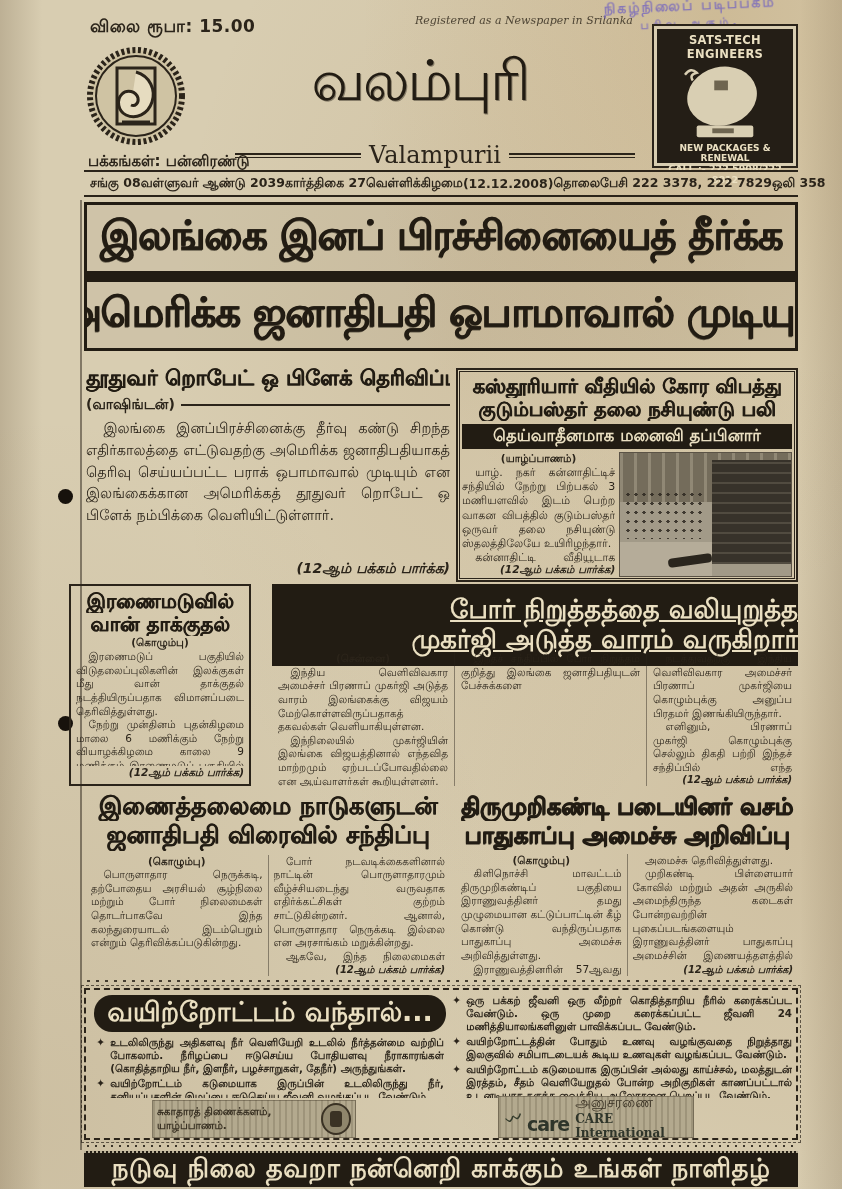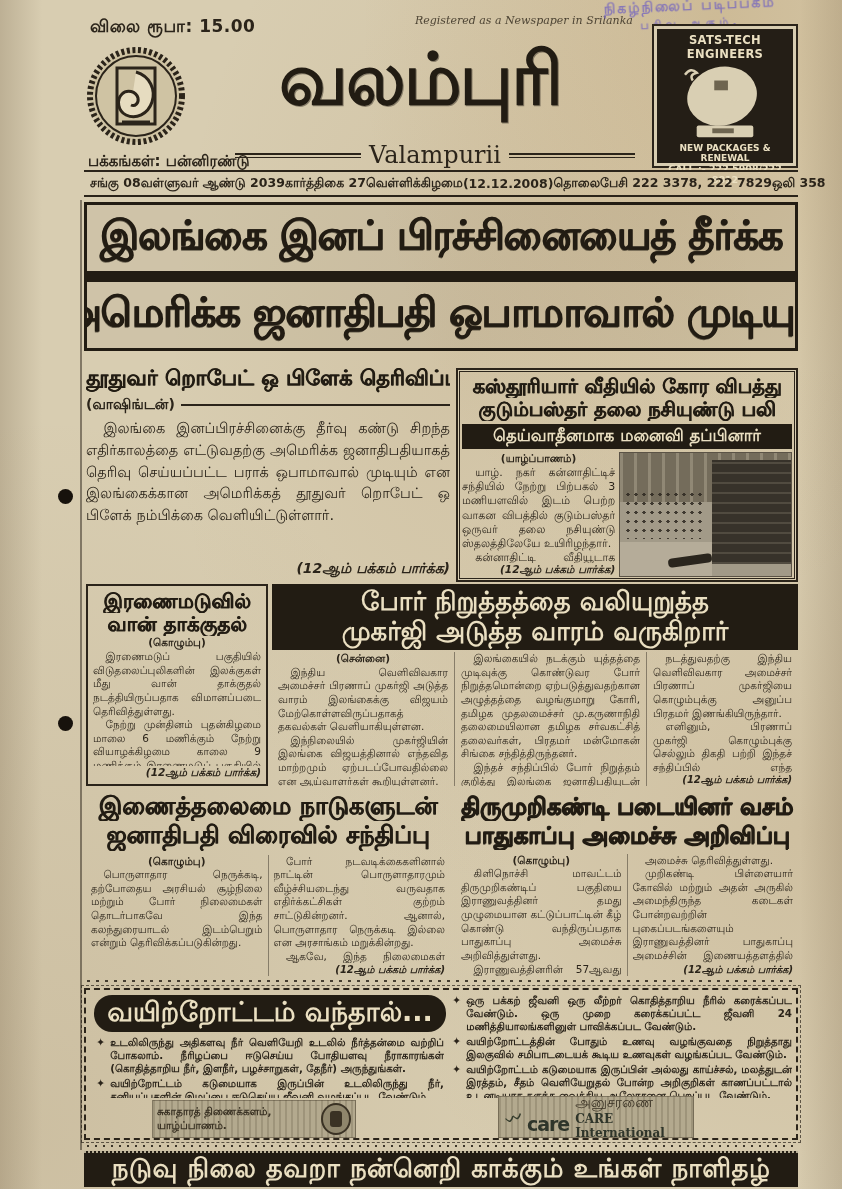--- a/index.html
+++ b/index.html
@@ -30,21 +30,21 @@
   .price{left:90px;top:16px;font-size:17px;font-weight:800;letter-spacing:.5px;}
   .registered{left:415px;top:14px;font-family:"DejaVu Serif",serif;font-style:italic;font-size:11px;color:#4d4434;}
   .stamp{left:555px;top:-4px;width:270px;text-align:center;color:var(--stamp);
     transform:rotate(-2.5deg);filter:blur(.6px);opacity:.8;font-weight:800;line-height:1.4;}
   .stamp .s1{font-size:14px;letter-spacing:2px;}
   .stamp .s2{font-size:11px;letter-spacing:4px;}
 
   
   .logo{left:86px;top:46px;width:100px;height:100px;}
   .mast-title{left:190px;top:26px;width:460px;height:116px;display:flex;align-items:center;justify-content:center;
-    font-size:72px;font-weight:700;white-space:nowrap;letter-spacing:-2px;color:var(--ink2);
+    font-size:56px;font-weight:400;white-space:nowrap;letter-spacing:-2px;color:var(--ink2);
     text-shadow:1px 1px 0 rgba(43,36,26,.45);}
   .mast-sub{left:235px;top:141px;width:400px;display:flex;align-items:center;gap:8px;}
   .dblrule{flex:1;height:5px;border-top:2px solid var(--ink);border-bottom:1px solid var(--ink);}
   .mast-sub .en{font-family:"DejaVu Serif",serif;font-size:24px;color:var(--ink);}
   .pages{left:88px;top:152px;font-size:15px;font-weight:800;}
 
   
   .sats{left:652px;top:24px;width:146px;height:144px;border:2px solid var(--ink);padding:3px;background:var(--paper);}
   .sats-in{width:100%;height:100%;background:#241e16;display:flex;flex-direction:column;align-items:center;
     color:var(--cream);text-align:center;padding:4px 2px;}
@@ -97,29 +97,29 @@
   .ph-bldg{position:absolute;left:0;top:0;width:100%;height:40%;background:#746c5b;
     background-image:repeating-linear-gradient(90deg, rgba(230,220,195,.25) 0 3px, transparent 3px 14px);}
   .ph-truck{position:absolute;right:0;top:6%;width:46%;height:84%;background:#37322a;
     background-image:repeating-linear-gradient(0deg, rgba(200,190,165,.18) 0 2px, transparent 2px 10px);}
   .ph-crowd{position:absolute;left:2%;top:30%;width:46%;height:40%;opacity:.85;
     background-image:radial-gradient(circle 2px, #2d2820 85%, transparent 86%);background-size:8px 9px;}
   .ph-road{position:absolute;left:0;bottom:0;width:54%;height:28%;background:#b5ac99;}
   .ph-victim{position:absolute;left:28%;bottom:9%;width:26%;height:7%;background:#2a251d;border-radius:4px;transform:rotate(-8deg);}
 
   
-  .airstrike{left:86px;top:584px;width:182px;height:202px;border:2px solid var(--ink);padding:4px 5px;display:flex;flex-direction:column;}
+  .airstrike{left:69px;top:584px;width:182px;height:202px;border:2px solid var(--ink);padding:4px 5px;display:flex;flex-direction:column;}
   .airstrike .hl{font-size:20px;text-align:center;line-height:1.15;white-space:nowrap;overflow:hidden;}
   .airstrike .byline{text-align:center;font-size:10.5px;}
   .airstrike .col-body{font-size:10.5px;line-height:1.3;}
   .airstrike .cont-line{font-size:10.5px;}
 
   
-  .muk-banner{left:272px;top:584px;width:526px;height:66px;background:var(--ink2);color:var(--cream);
-    display:flex;flex-direction:column;align-items:center;justify-content:center;overflow:hidden;}
+  .muk-banner{left:272px;top:584px;width:526px;height:82px;background:var(--ink2);color:var(--cream);
+    display:flex;flex-direction:column;align-items:flex-end;justify-content:center;overflow:hidden;text-decoration:underline;}
   .muk-banner div{font-size:26px;font-weight:900;line-height:1.15;white-space:nowrap;}
   .muk-cols{left:272px;top:652px;width:526px;height:134px;}
   .muk-cols .col{padding:0 6px;font-size:10.5px;line-height:1.3;}
   .muk-cols .c1{width:182px;}
   .muk-cols .c2{width:192px;}
   .muk-cols .c3{width:152px;}
   .muk-cols .byline{text-align:center;font-size:10.5px;}
   .muk-cols .cont-line{font-size:10px;}
 
   
@@ -290,21 +290,20 @@
 <div class="abs muk-cols colwrap">
   <div class="col c1">
     <div class="byline">(சென்னை)</div>
     <div class="col-body">
       <p class="bp">இந்திய வெளிவிவகார அமைச்சர் பிரணாப் முகர்ஜி அடுத்த வாரம் இலங்கைக்கு விஜயம் மேற்கொள்ளவிருப்பதாகத் தகவல்கள் வெளியாகியுள்ளன.</p>
       <p class="bp">இந்நிலையில் முகர்ஜியின் இலங்கை விஜயத்தினால் எந்தவித மாற்றமும் ஏற்படப்போவதில்லை என ஆய்வாளர்கள் கூறியுள்ளனர்.</p>
     </div>
   </div>
   <div class="col c2">
     <div class="col-body">
-      <p class="bp">இலங்கையில் நடக்கும் யுத்தத்தை முடிவுக்கு கொண்டுவர போர் நிறுத்தமொன்றை ஏற்படுத்துவதற்கான அழுத்தத்தை வழங்குமாறு கோரி, தமிழக முதலமைச்சர் மு.கருணாநிதி தலைமையிலான தமிழக சர்வகட்சித் தலைவர்கள், பிரதமர் மன்மோகன் சிங்கை சந்தித்திருந்தனர்.</p>
       <p class="bp">இந்தச் சந்திப்பில் போர் நிறுத்தம் குறித்து இலங்கை ஜனாதிபதியுடன் பேச்சுக்களை</p>
     </div>
   </div>
   <div class="col c3">
     <div class="col-body">
       <p class="bp">நடத்துவதற்கு இந்திய வெளிவிவகார அமைச்சர் பிரணாப் முகர்ஜியை கொழும்புக்கு அனுப்ப பிரதமர் இணங்கியிருந்தார்.</p>
       <p class="bp">எனினும், பிரணாப் முகர்ஜி கொழும்புக்கு செல்லும் திகதி பற்றி இந்தச் சந்திப்பில் எந்த இணக்கப்பாடும் காணப்பட்டிருக்கவில்லை.</p>
 
     </div>
     <div class="cont-line">(12ஆம் பக்கம் பார்க்க)</div>

